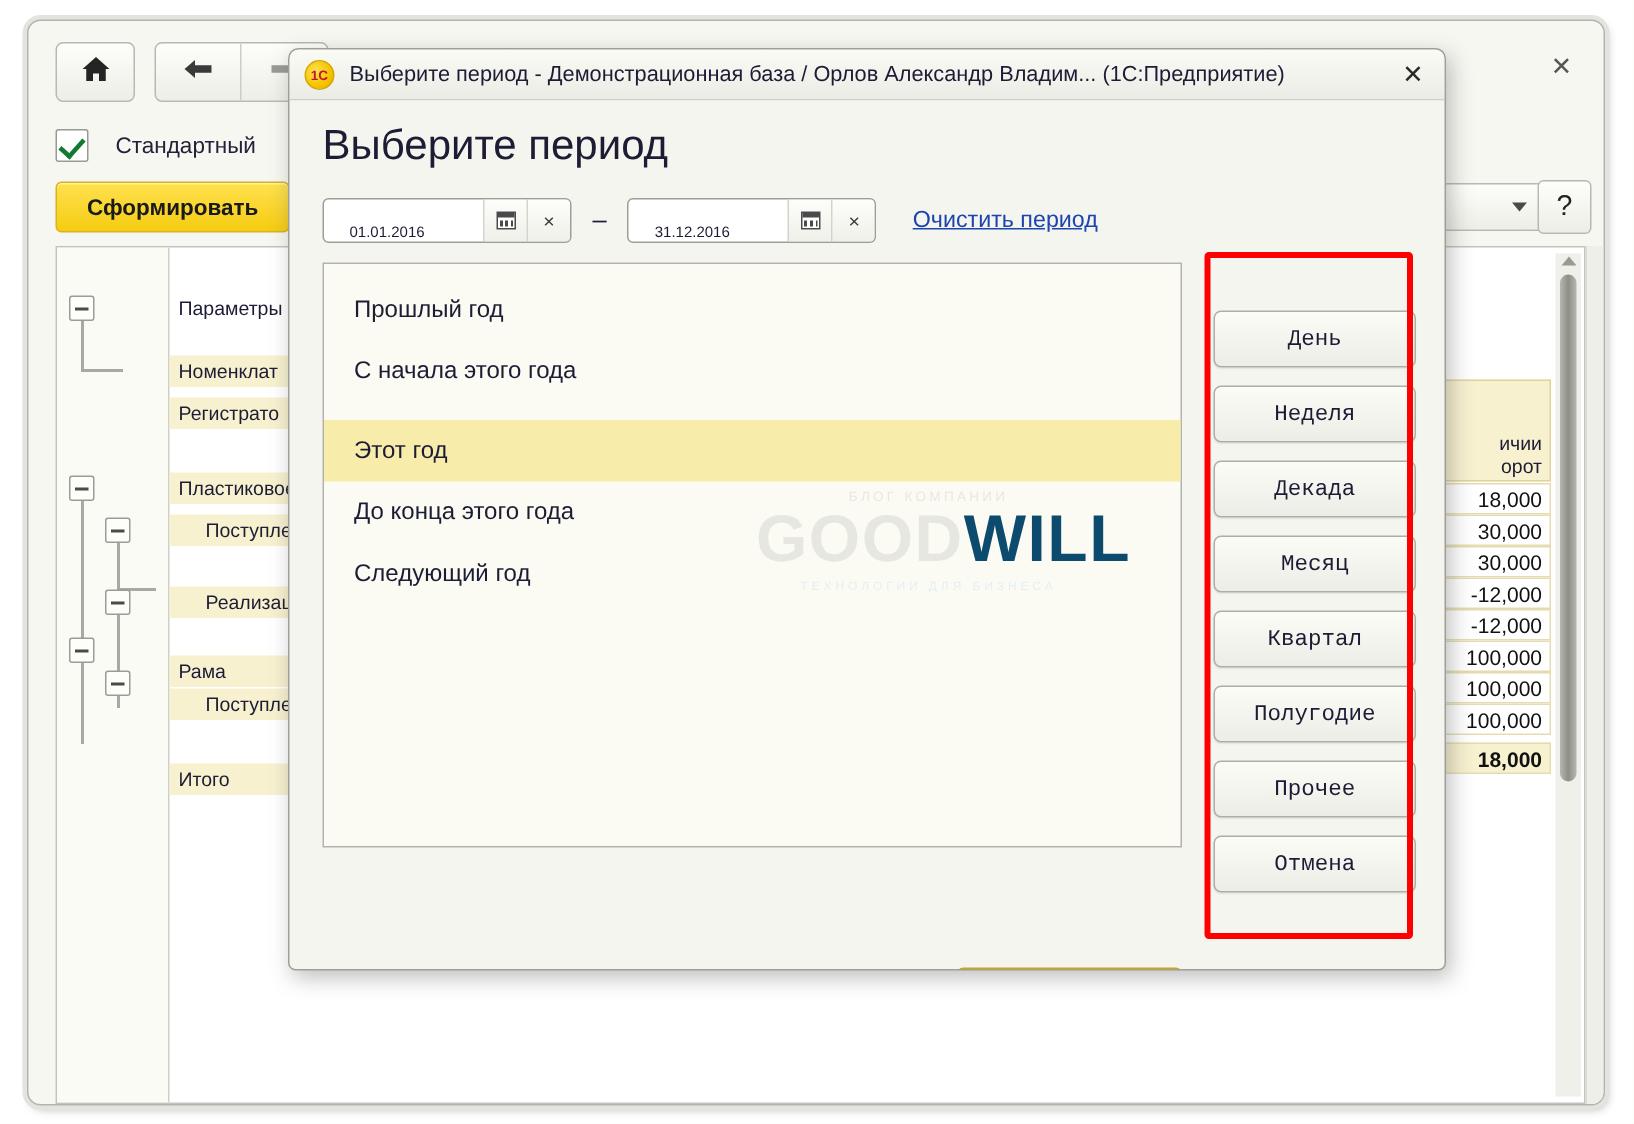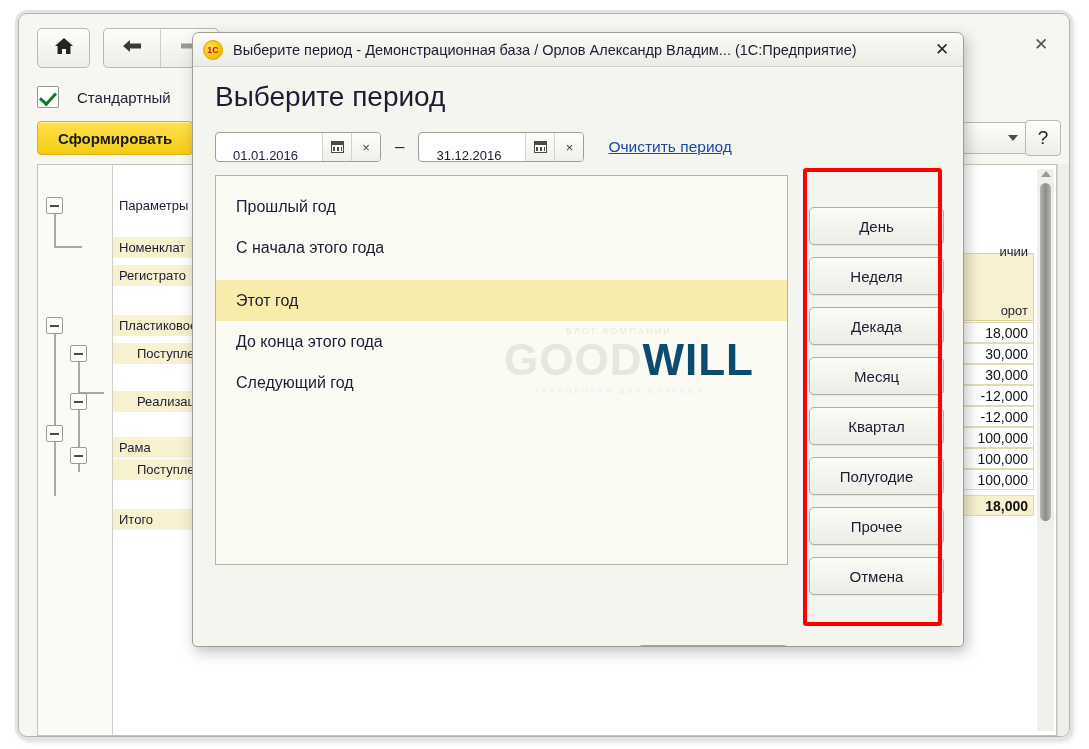--- a/index.html
+++ b/index.html
@@ -195,21 +195,21 @@
 
   
   .date-row { position:absolute; left:22px; top:65px; display:flex; align-items:center; }
   .date-field {
     display:flex; align-items:center;
     height: 30px; background:#ffffff;
     border:1px solid #9e9e98; border-radius:4px;
     overflow:hidden;
   }
   .date-field .dval {
-    width: 106px; padding-left: 17px; font-size:13px; color:#1c1c34;
+    width: 106px; padding-left: 17px; font-size:10px; color:#1c1c34;
     display:flex;align-items:center; height:100%;margin-top:17px;
   }
   .date-field .dbtn {
     width: 29px; height: 100%; border-left:1px solid #d3d3cd;
     background: linear-gradient(#fdfdfa,#f0f0ea);
     display:flex;align-items:center;justify-content:center;
   }
   .cal-ico {
     width: 13px; height: 12px; border:1px solid #4a4a4a; background:#fff;
     position:relative;
@@ -260,21 +260,21 @@
   .select-btn {
     position:absolute; left:445px; top:578px; width:150px; height:35px;
     background: linear-gradient(#ffe14f,#f3c909);
     border:1px solid #cfa908; border-radius:4px;
     display:flex;align-items:center;justify-content:center;
     font-size:16px; font-weight:bold; color:#151515;
     box-shadow: inset 0 1px 0 #fff3a0;
   }
 
   
-  .side-btns { position:absolute; left:616px; top:140px; width:135px; }
+  .side-btns { position:absolute; left:616px; top:140px; width:135px;font-family:Liberation Mono, monospace; }
   .sbtn {
     width: 135px; height: 38px; margin-bottom: 12px;
     background: linear-gradient(#fcfcf7,#ededE7);
     border:1px solid #aeaea8; border-radius:5px;
     display:flex;align-items:center;justify-content:center;
     font-size:15px; color:#1c1c34;
     box-shadow: 0 1px 1px rgba(0,0,0,.07);
   }
   .sbtn-wrap { position:relative; }
   .sbtn-wrap.hl {
@@ -353,21 +353,21 @@
         <div class="tline" style="left:40px; top:197px; width:2px; height:32px;"></div>
         <div class="tline" style="left:40px; top:227px; width:26px; height:2px;"></div>
         <div class="expander" style="left:32px; top:228px;"></div>
         <div class="tline" style="left:40px; top:245px; width:2px; height:62px;"></div>
 
         <div class="expander" style="left:8px;  top:260px;"></div>
         <div class="expander" style="left:32px; top:282px;"></div>
         <div class="tline" style="left:16px; top:277px; width:2px; height:54px;"></div>
       </div>
 
-      <div class="hdr-cell" style="right:22px; top:88px; width:78px; height:68px; padding:4px 5px 2px 4px; flex-direction:column; justify-content:flex-end;gap:44px;">
+      <div class="hdr-cell" style="right:22px; top:88px; width:78px; height:68px; padding:4px 5px 2px 4px; flex-direction:column; justify-content:flex-end;">
         <div>ичии</div>
         <div>орот</div>
       </div>
 
       <div class="rep-table" id="report-rows">
           <div class="rrow rcell-name" style="top: 30px; left: 0px; width: 250px;">Параметры</div>
           <div class="rrow rcell-name name-hl" style="top: 72px; left: 0px; width: 250px;">Номенклат</div>
           <div class="rrow rcell-name name-hl" style="top: 100px; left: 0px; width: 250px;">Регистрато</div>
           <div class="rrow rcell-name name-hl" style="top: 150px; left: 0px; width: 250px;">Пластиковое</div>
           <div class="num-cell" style="top: 157px; right: 22px;">18,000</div>

